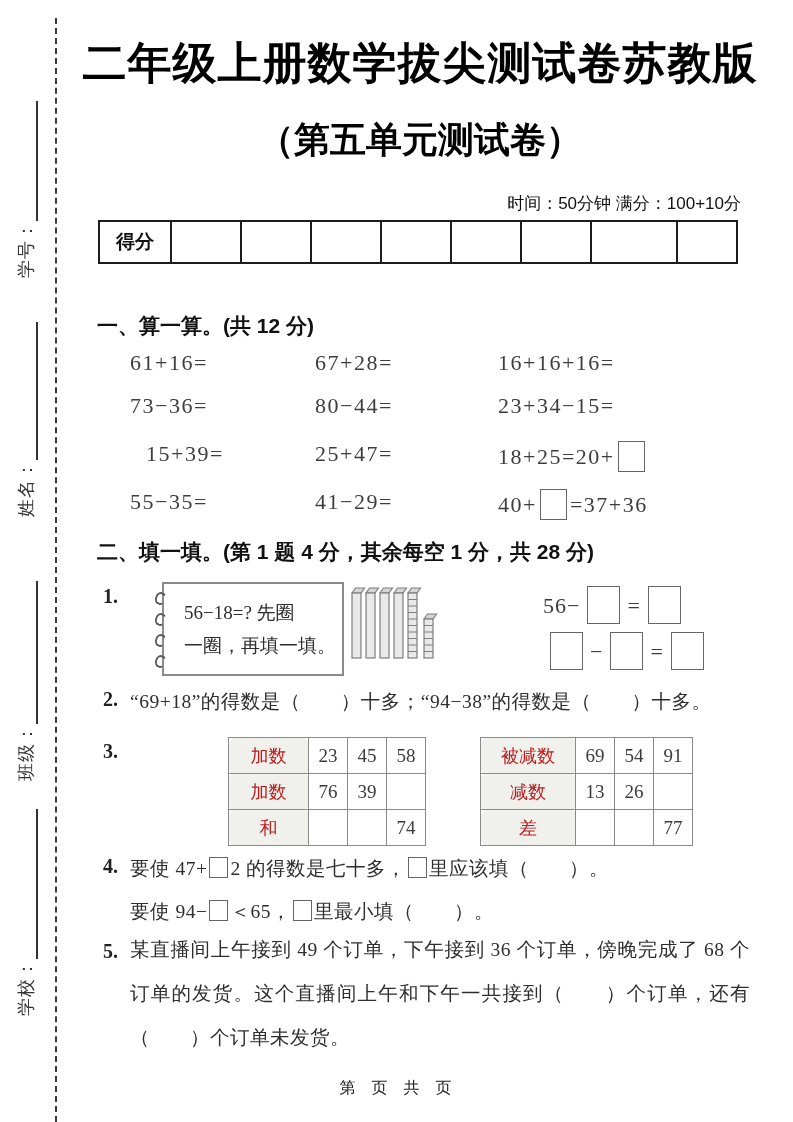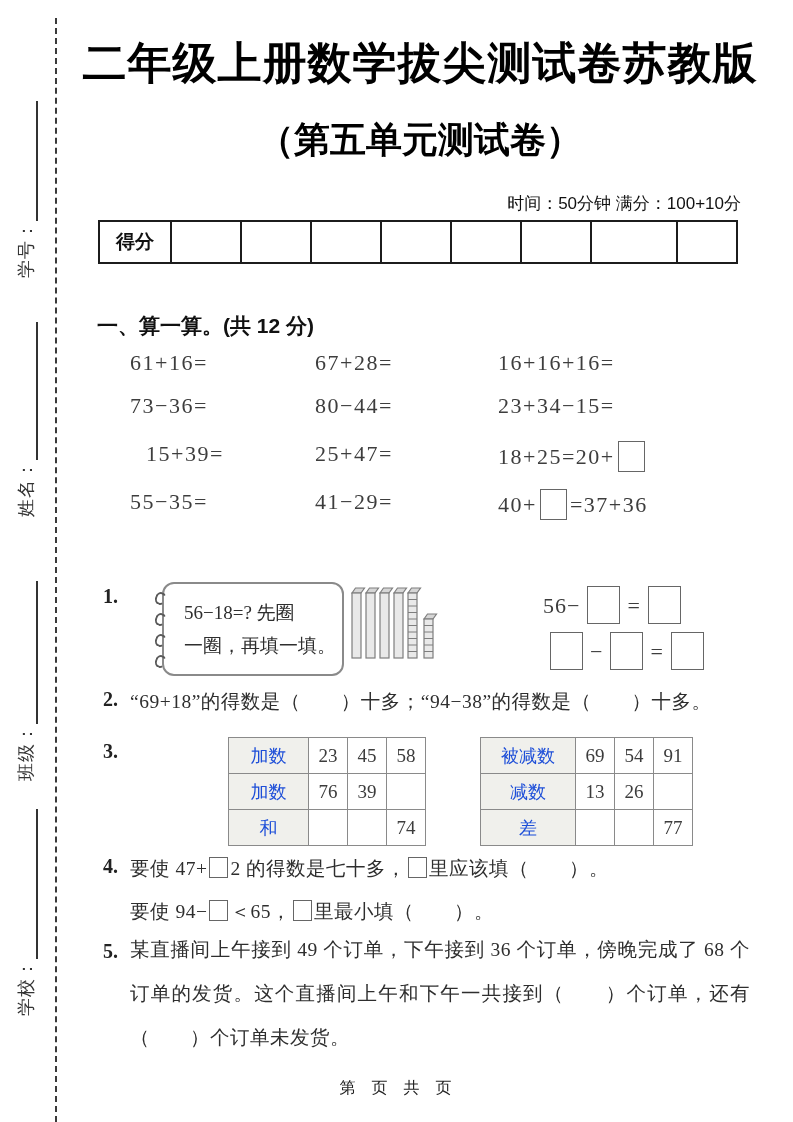--- a/index.html
+++ b/index.html
@@ -73,38 +73,38 @@
   
   .qtext { position:absolute; font-size:19.5px; color:#2e2e2e; letter-spacing:0.5px; }
   .qblock {
     position:absolute; left:130px; width:620px; font-size:19.5px; color:#2e2e2e;
     line-height:44px; text-align:justify; letter-spacing:0.5px;
   }
 
   
   .q1-card {
     position:absolute; left:162px; top:582px; width:182px; height:94px;
-    border:2px solid #8a8a8a; border-radius:12px; background:#fff;
+    border:2px solid #8a8a8a; border-radius:0; background:#fff;
     padding:12px 6px 0 20px; font-size:19px; color:#2e2e2e; line-height:33px;
     white-space:nowrap;
   }
   .ring {
     position:absolute; left:-9px; width:11px; height:13px;
     border:2.2px solid #5a5a5a; border-radius:50%;
     border-right-color:transparent; transform:rotate(18deg); background:transparent;
   }
   .q1-eq { position:absolute; font-size:22px; letter-spacing:1px; color:#3d3d3d; white-space:nowrap; }
 
   
   table.mini { position:absolute; border-collapse:collapse; table-layout:fixed; }
   table.mini td {
     border:1.5px solid #8a8a8a; height:36px; text-align:center; vertical-align:middle;
     font-size:19px; color:#3c3c3c;
   }
-  table.mini td.h { background:#f0f0ec; font-size:18px; color:#1d4ed8; }
+  table.mini td.h { background:#f0f0ec; font-size:18px; color:#b91c1c;border-radius:6px; }
 
   .page-footer {
     position:absolute; left:0; top:1078px; width:793px; text-align:center;
     font-size:16px; color:#222; word-spacing:8px; letter-spacing:2px;
   }
 </style>
 </head>
 <body>
 
 <div class="page">
@@ -171,20 +171,21 @@
   <span class="expr" style="left:498px;top:393px">23+34−15=</span>
 
   <span class="expr" style="left:146px;top:441px">15+39=</span>
   <span class="expr" style="left:315px;top:441px">25+47=</span>
   <span class="expr" style="left:498px;top:441px">18+25=20+<span class="wbox med"></span></span>
 
   <span class="expr" style="left:130px;top:489px">55−35=</span>
   <span class="expr" style="left:315px;top:489px">41−29=</span>
   <span class="expr" style="left:498px;top:489px">40+<span class="wbox med"></span>=37+36</span>
 
+  <div class="sec-heading" style="top:538px">二、填一填。(第 1 题 4 分，其余每空 1 分，共 28 分)</div>
 
   <span class="qnum" style="top:585px">1.</span>
   <div class="q1-card">
     <span class="ring" style="top:8px"></span>
     <span class="ring" style="top:29px"></span>
     <span class="ring" style="top:50px"></span>
     <span class="ring" style="top:71px"></span>
     <div>56−18=? 先圈</div>
     <div>一圈，再填一填。</div>
   </div>

